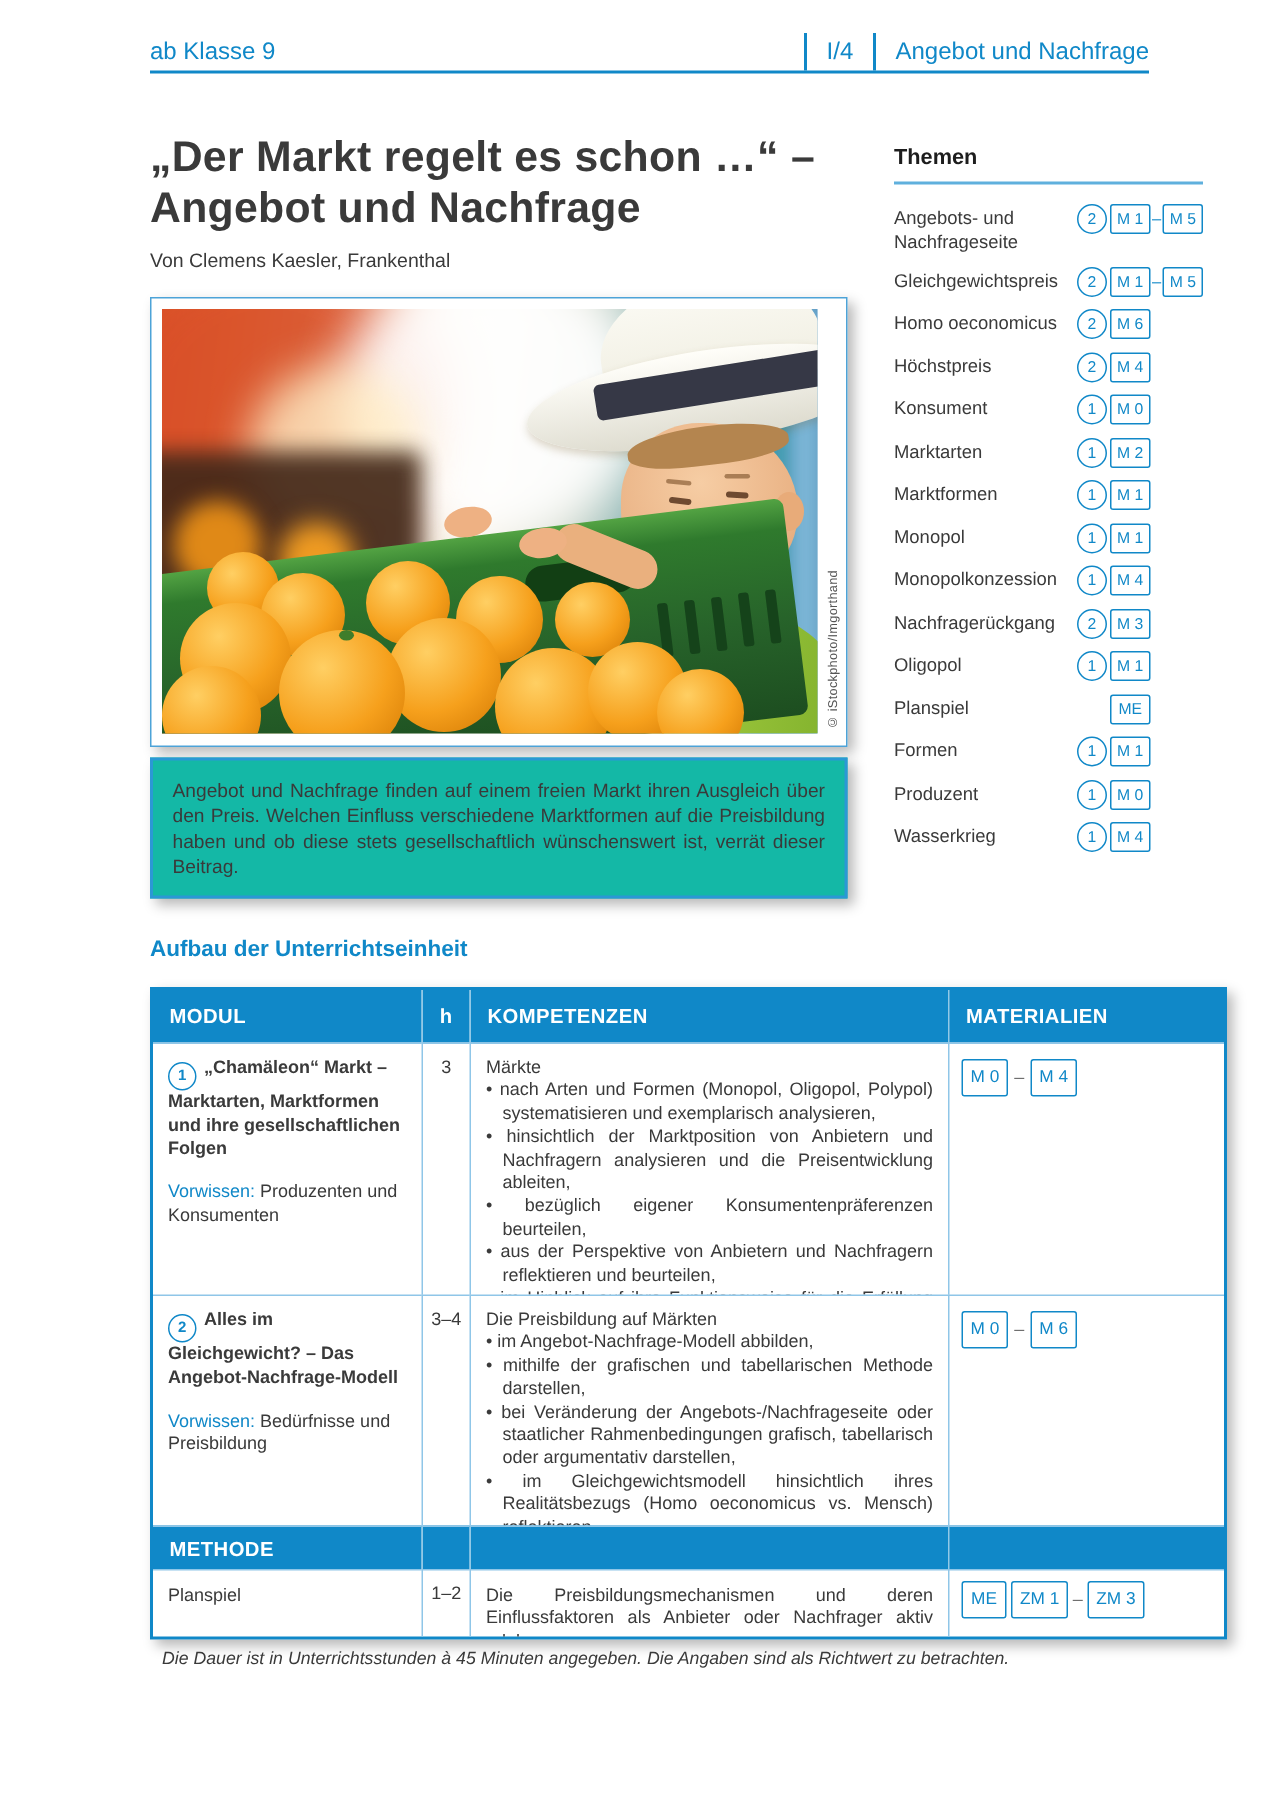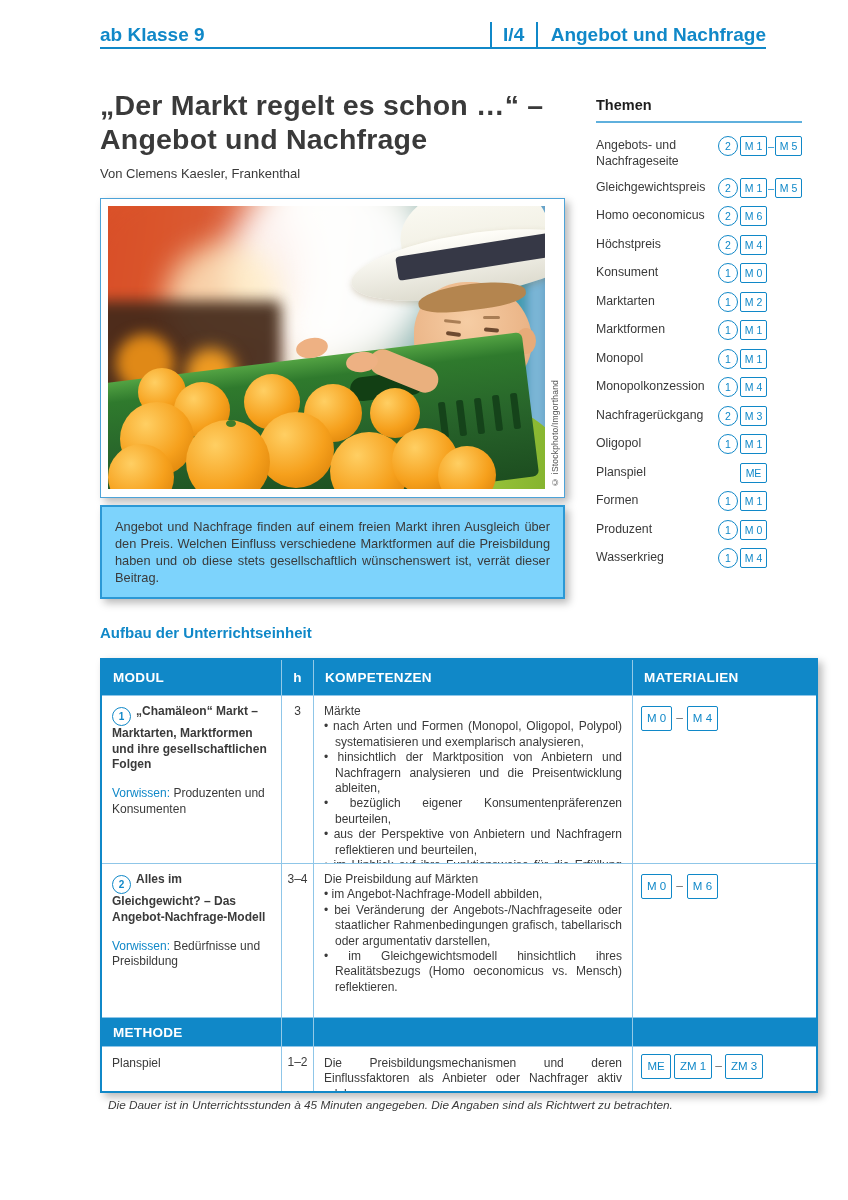--- a/index.html
+++ b/index.html
@@ -7,21 +7,21 @@
     --grid:#8fc6e8;
     --photoBorder:#4da3d8;
   }
   *{box-sizing:border-box;}
   html,body{margin:0;padding:0;background:#e9e9e9;}
   .page{position:relative;width:848px;height:1200px;margin:0 auto;background:#ffffff;
         font-family:"Liberation Sans",sans-serif;color:#3b3b3b;overflow:hidden;}
 
   
   .topbar{position:absolute;left:100px;top:22px;width:666px;height:25px;display:flex;align-items:center;
-          color:var(--accent);font-size:19px;font-weight:bold;}
+          color:var(--accent);font-size:16px;}
   .topbar .tleft{flex:1;}
   .vsep{width:2px;height:25px;background:var(--accent);flex:none;}
   .tcode{width:44px;text-align:center;flex:none;}
   .ttitle{padding-left:13px;flex:none;}
   .rule{position:absolute;left:100px;top:47px;width:666px;height:2px;background:var(--accent);}
 
   
   .title{position:absolute;left:100px;top:88px;margin:0;font-size:28.5px;line-height:34px;
          font-weight:600;color:#3a3a3a;letter-spacing:.2px;}
   .author{position:absolute;left:100px;top:166px;margin:0;font-size:13px;color:#3a3a3a;}
@@ -64,21 +64,21 @@
   .ph-handle{left:242px;top:168px;width:74px;height:24px;background:#123f14;border-radius:12px;transform:rotate(-7deg);}
   .ph-slot{width:7px;height:36px;background:#15431a;border-radius:2px;transform:rotate(-7deg);}
   .ph-arm{left:260px;top:152px;width:72px;height:26px;background:#eab07e;border-radius:13px;transform:rotate(22deg);}
   .ph-hand{width:32px;height:20px;background:#eeb183;border-radius:50%;}
   .ph-orange{border-radius:50%;background:radial-gradient(circle at 35% 30%,#ffcf63,#f6a01c 55%,#d67c05 95%);}
   .ph-leaf{left:118px;top:214px;width:10px;height:7px;background:#3f7d2b;border-radius:50%;}
   .credit{position:absolute;right:4px;bottom:10px;writing-mode:vertical-rl;transform:rotate(180deg);
           font-size:8.5px;color:#555;letter-spacing:.2px;}
 
   
-  .caption{position:absolute;left:100px;top:505px;width:465px;border:2px solid #2b98d5;background:#7dd3fc;
+  .caption{position:absolute;left:100px;top:505px;width:465px;border:2px solid #2b98d5;background:#14b8a6;
            padding:11px 13px;font-size:12.8px;line-height:17px;text-align:justify;color:#3a3a3a;
            box-shadow:4px 4px 8px rgba(0,0,0,.28);}
 
   
   .themen{position:absolute;left:596px;top:97px;width:206px;}
   .themen h2{margin:0;font-size:14.5px;font-weight:700;color:#1d1d1d;}
   .themen-rule{height:2px;background:#5fb0dd;margin:8px 0 13px;}
   .t-row{display:flex;align-items:flex-start;margin-bottom:8.5px;}
   .t-label{width:122px;flex:none;font-size:12.3px;line-height:15.5px;padding-top:2px;color:#3a3a3a;}
   .t-badges{flex:none;display:flex;align-items:center;gap:2px;}
@@ -341,20 +341,21 @@
 
     <div class="cell">
       <p class="mod-title"><span class="circle sm">2</span><span>Alles im Gleichgewicht? – Das Angebot-Nachfrage-Modell</span></p>
       <p class="vorwissen"><span class="vlabel">Vorwissen:</span> <span>Bedürfnisse und Preisbildung</span></p>
     </div>
     <div class="cell bl hours">3–4</div>
     <div class="cell bl">
       <p class="komp-intro">Die Preisbildung auf Märkten</p>
       <ul class="bullets">
           <li>im Angebot-Nachfrage-Modell abbilden,</li>
+          <li>mithilfe der grafischen und tabellarischen Methode darstellen,</li>
           <li>bei Veränderung der Angebots-/Nachfrageseite oder staatlicher Rahmenbedingungen grafisch, tabellarisch oder argumentativ darstellen,</li>
           <li>im Gleichgewichtsmodell hinsichtlich ihres Realitätsbezugs (Homo oeconomicus vs. Mensch) reflektieren.</li>
         </ul>
     </div>
     <div class="cell bl c-mat">
       <span class="mbox lg">M 0</span>
       <span class="mdash">–</span>
       <span class="mbox lg">M 6</span>
     </div>
 

